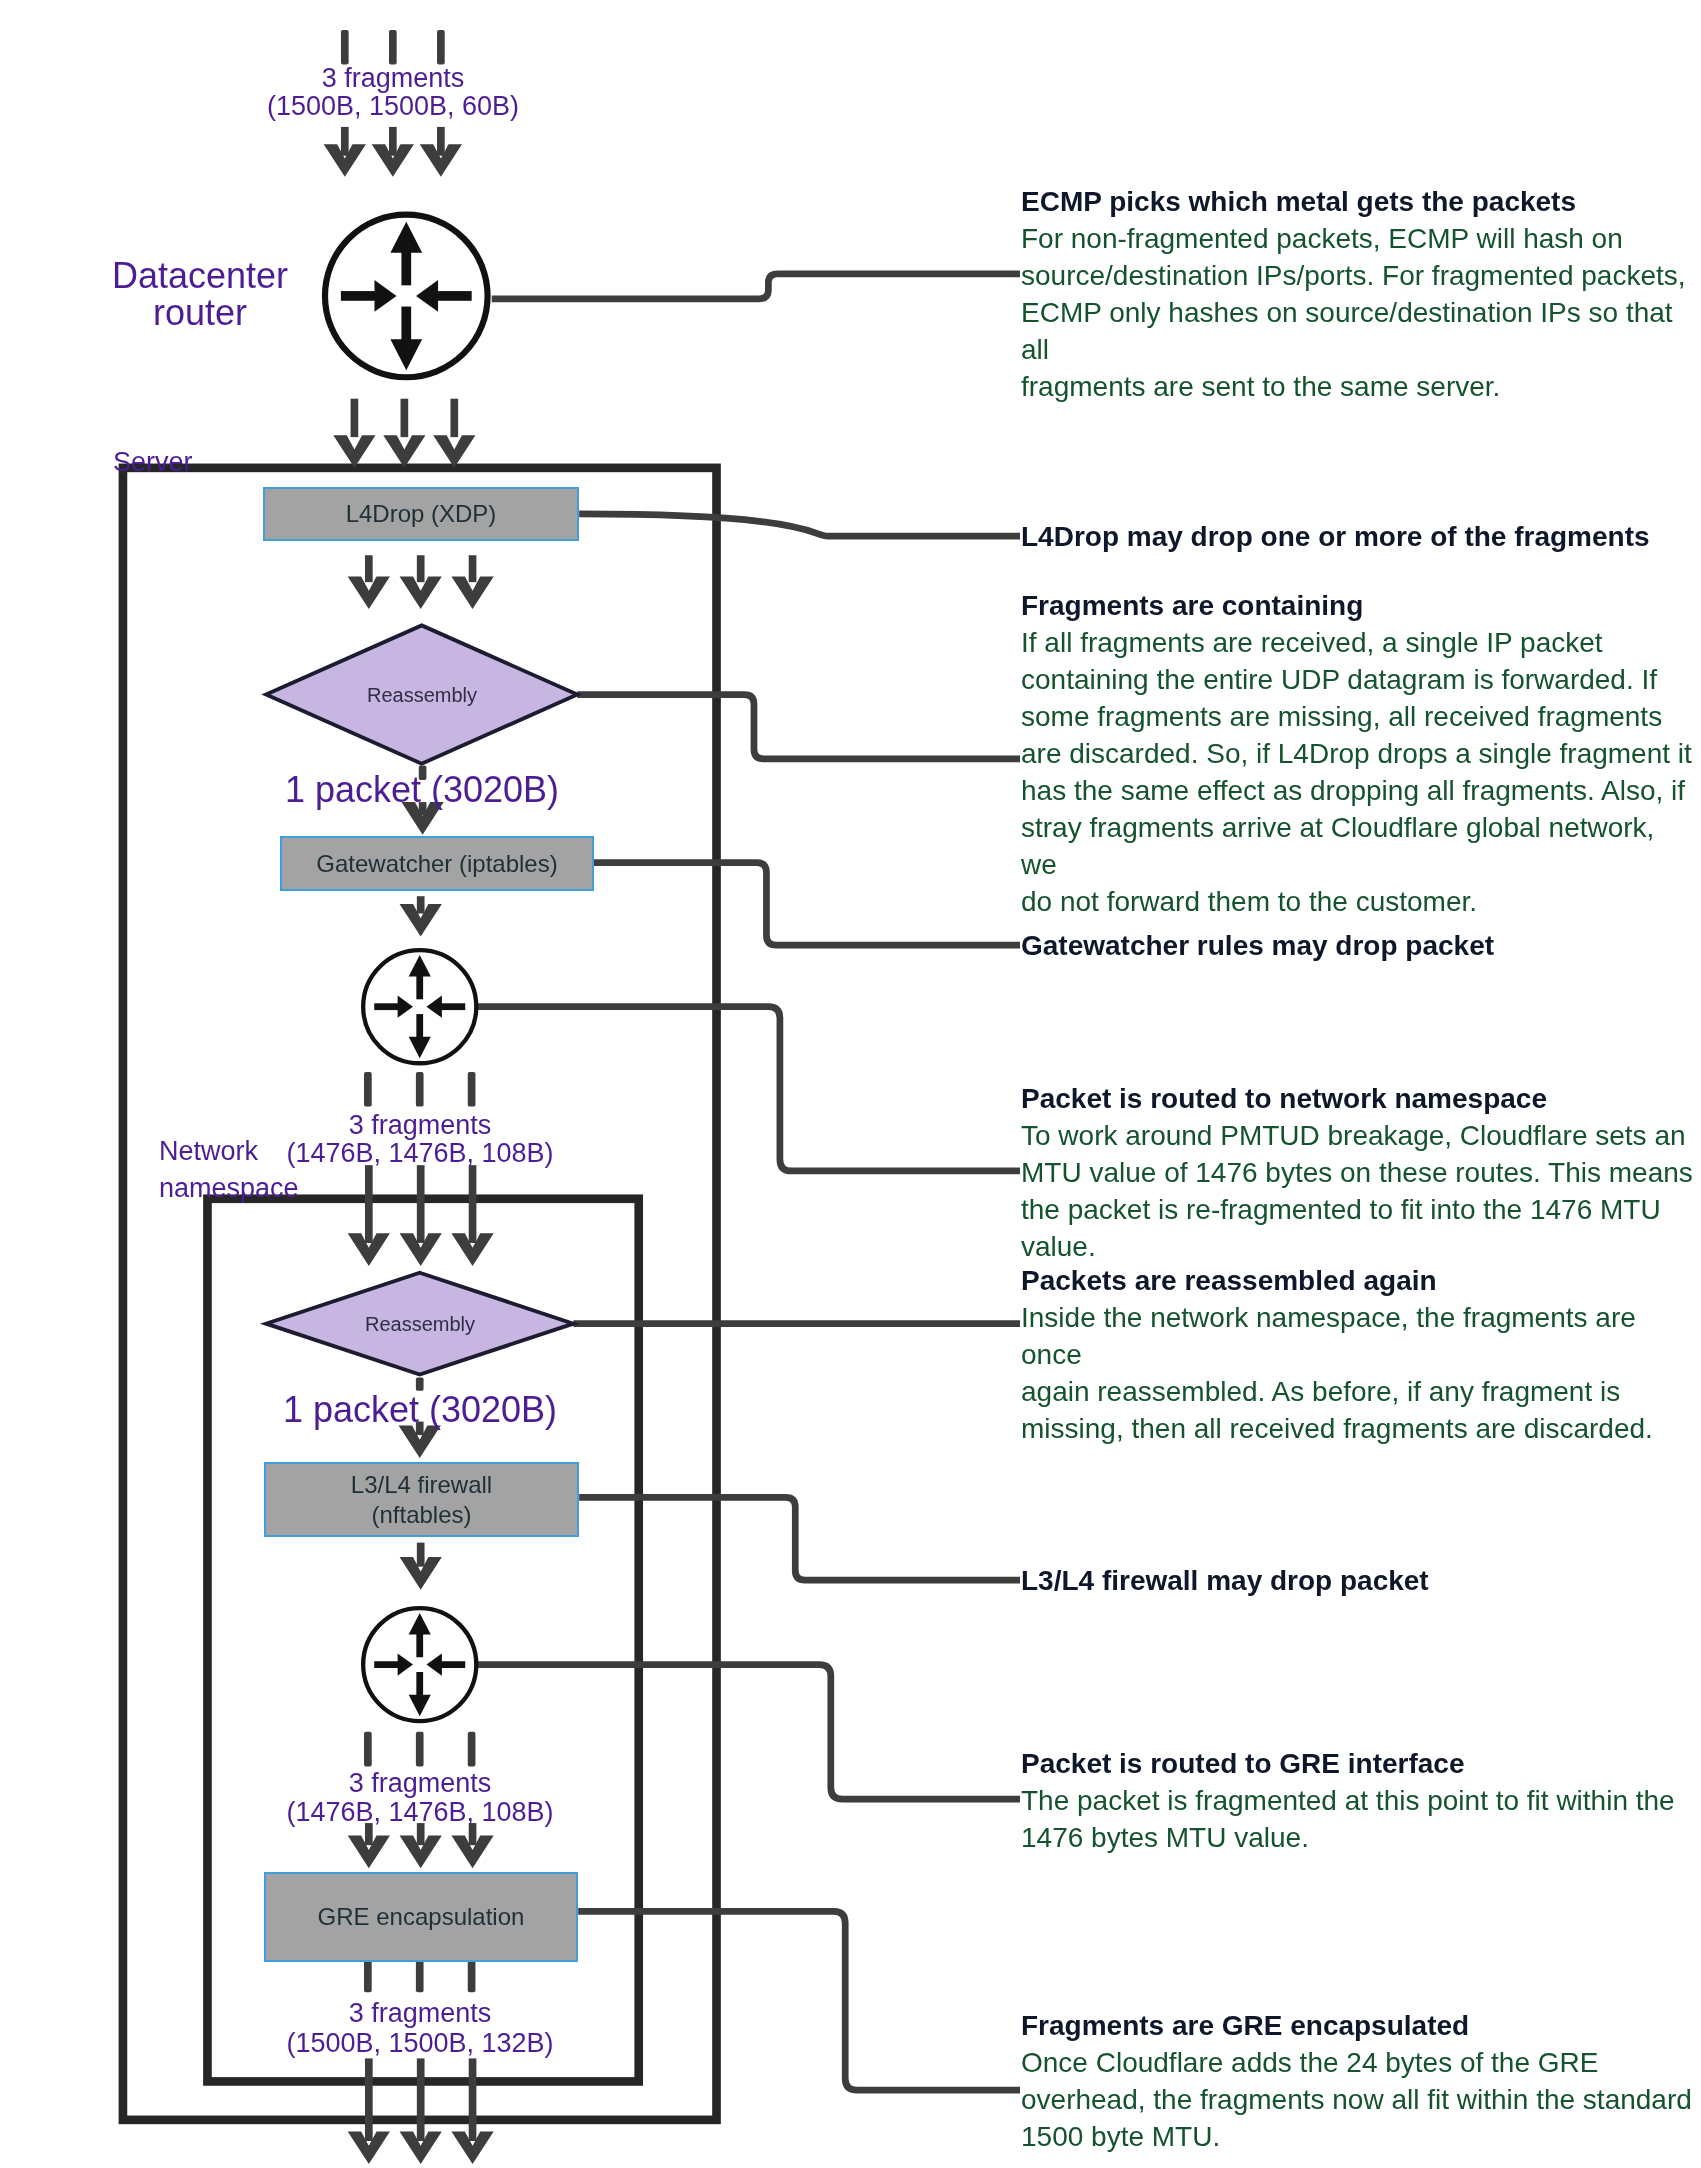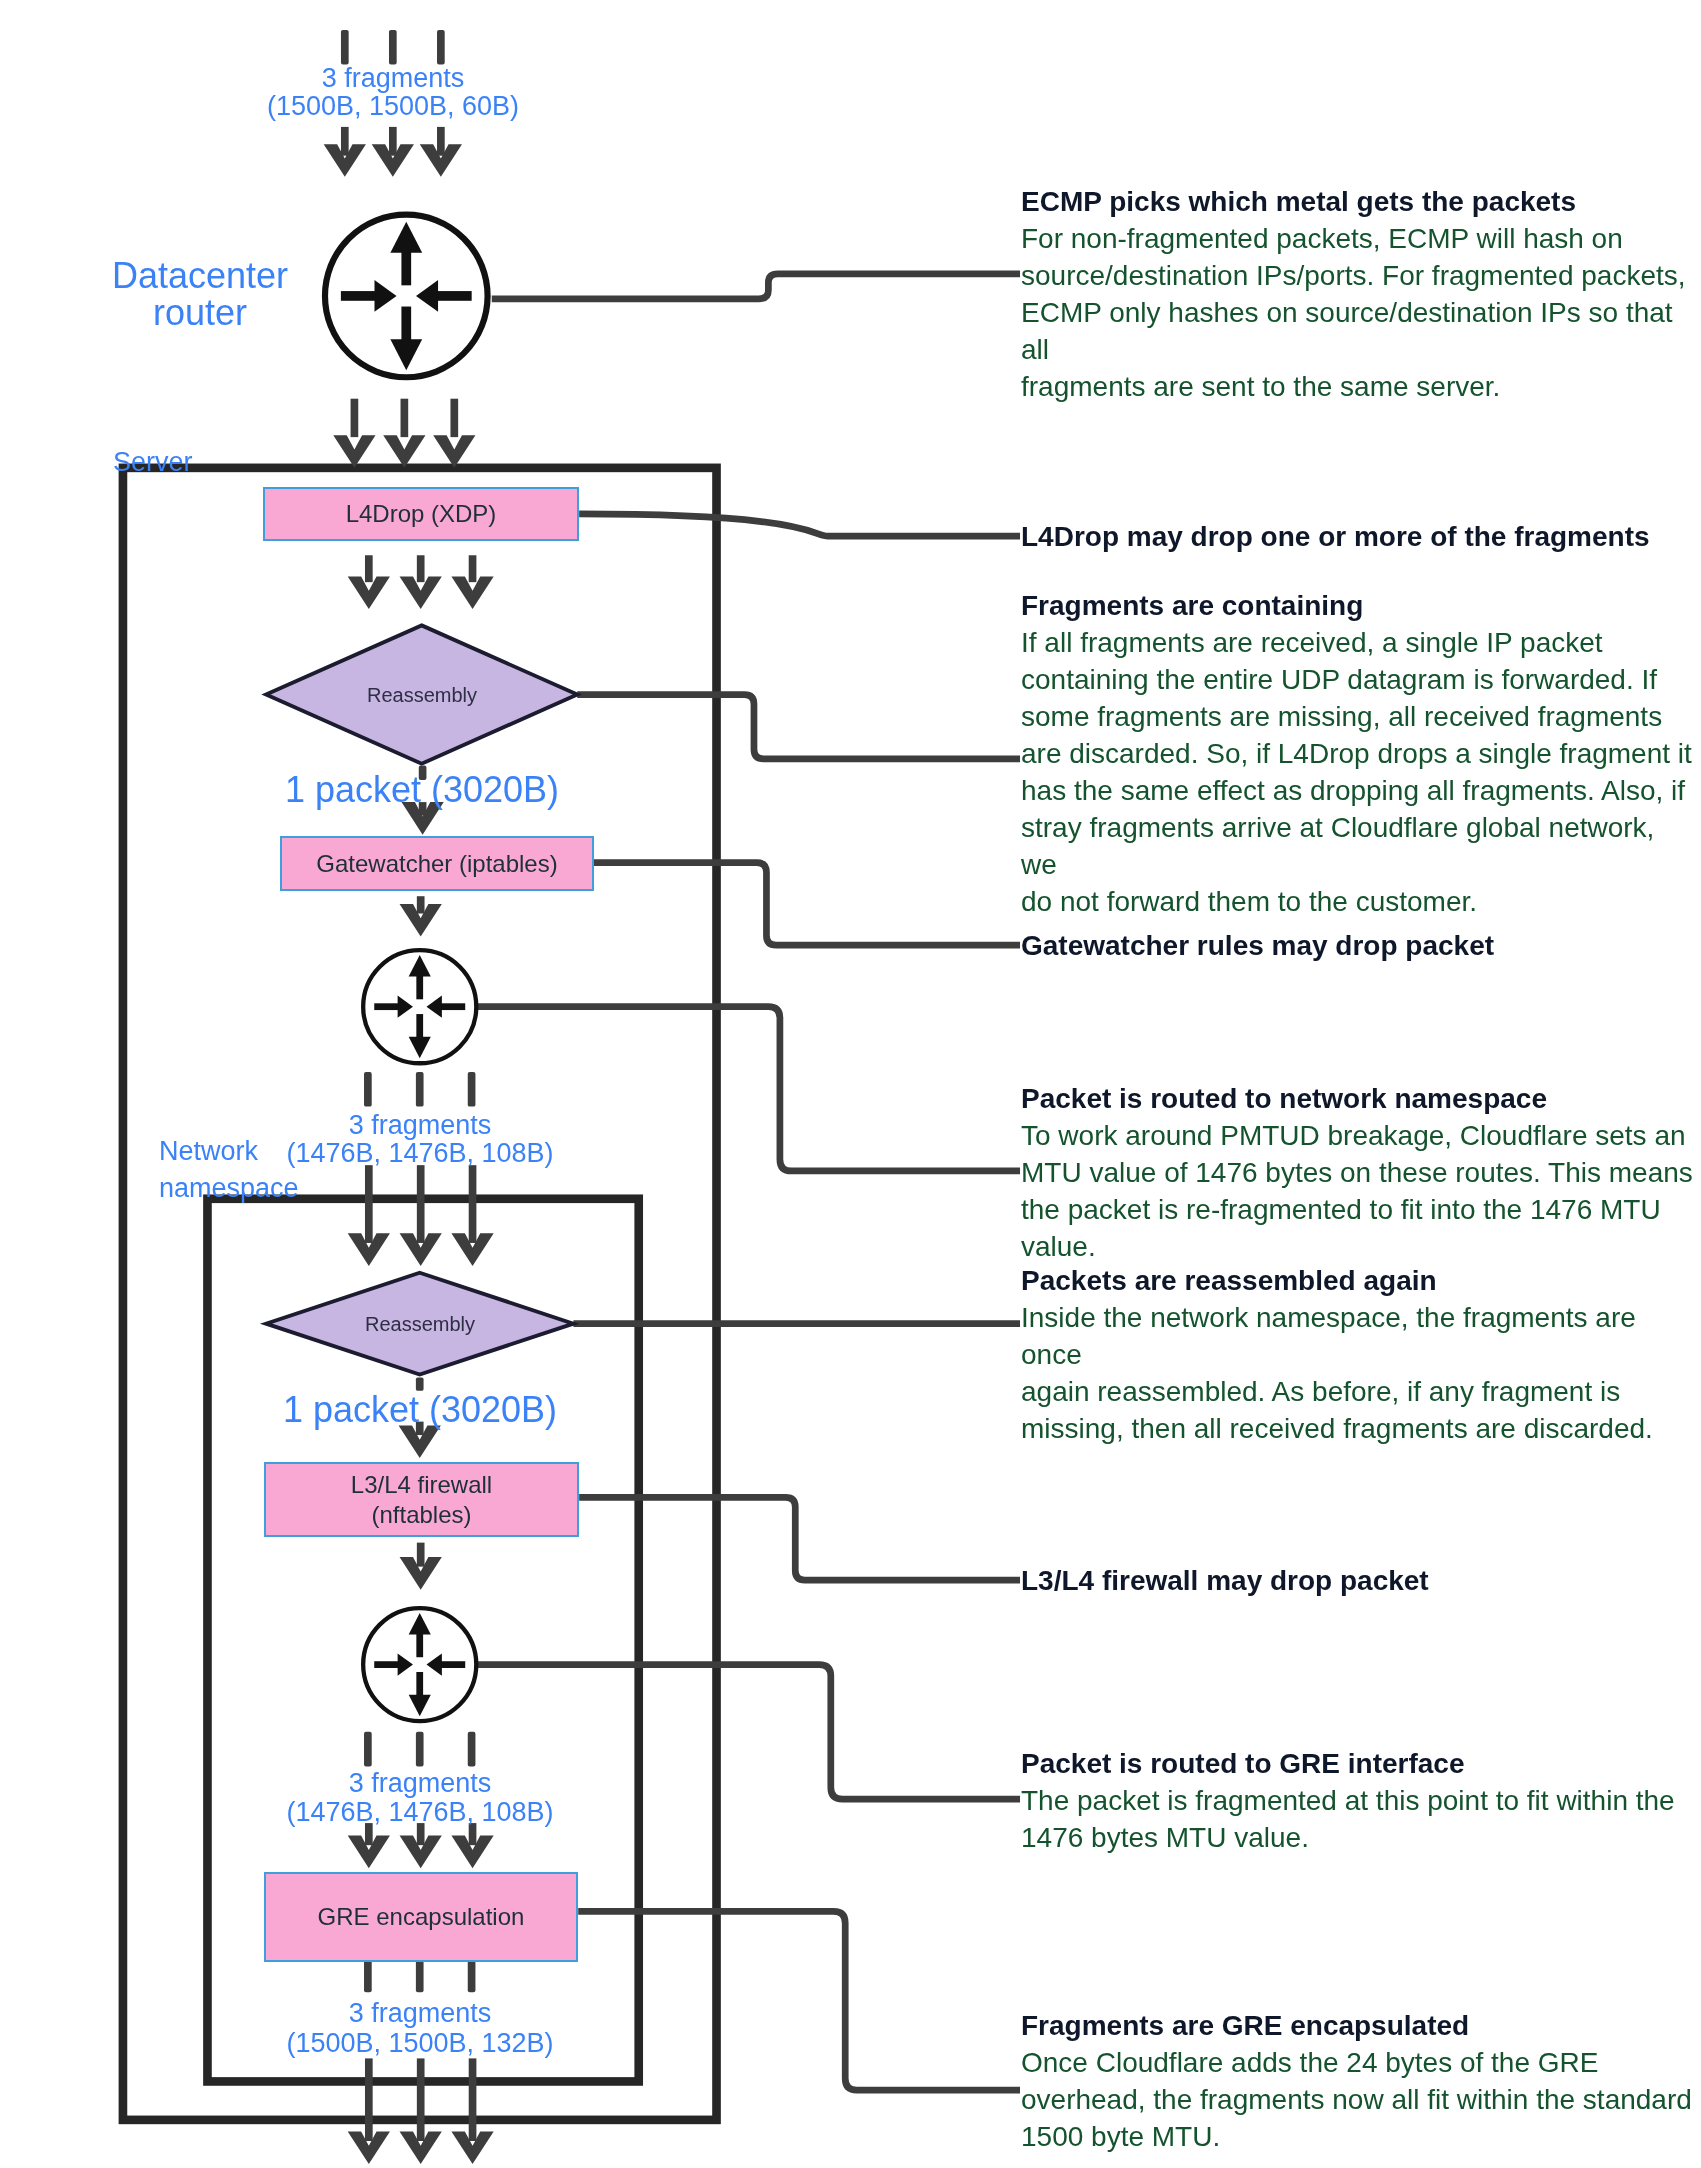--- a/index.html
+++ b/index.html
@@ -1,24 +1,24 @@
 <!DOCTYPE html>
 <html><head>
 <meta charset="utf-8">
 <style>
   html,body{margin:0;padding:0;background:#ffffff;}
   .canvas{position:relative;width:1701px;height:2168px;background:#ffffff;overflow:hidden;
           font-family:"Liberation Sans","DejaVu Sans",sans-serif;color:#3a3a3a;}
   svg.layer{position:absolute;left:0;top:0;z-index:1;}
-  .txt{position:absolute;z-index:3;white-space:nowrap;color:#3b82f6;}
+  .txt{position:absolute;z-index:3;white-space:nowrap;color:#4c1d95;}
   .ctr{transform:translateX(-50%);text-align:center;}
   .f28{font-size:27px;line-height:29px;}
   .f30{font-size:36px;line-height:31px;}
   .wraplbl{white-space:normal;line-height:37px;}
-  .cyanbox{position:absolute;z-index:2;background:#f9a8d4;border:2.9px solid #3f9edb;
+  .cyanbox{position:absolute;z-index:2;background:#a3a3a3;border:2.9px solid #3f9edb;
            display:flex;flex-direction:column;align-items:center;justify-content:center;
            font-size:24px;color:#1e2f36;box-sizing:border-box;line-height:30px;}
   .diamond-lbl{position:absolute;z-index:3;font-size:20px;color:#2e2e44;transform:translate(-50%,-50%);}
   .ann{position:absolute;left:1021px;width:672px;z-index:3;font-size:28px;line-height:37px;}
   .ann-title{display:block;font-weight:bold;color:#0f172a;}
   .ann-body{display:block;white-space:pre-line;color:#14532d;}
 </style>
 </head>
 <body>
 

